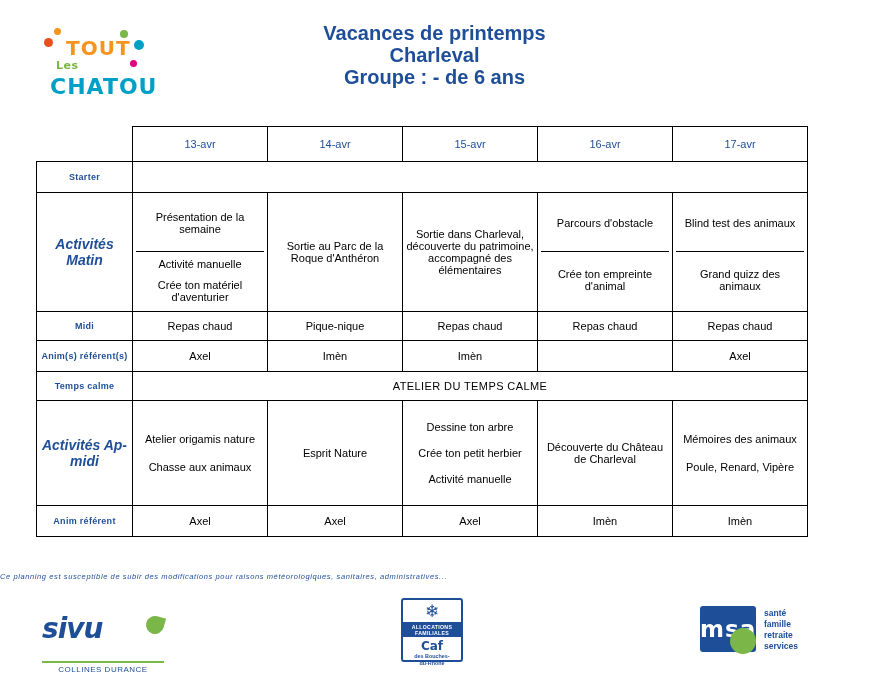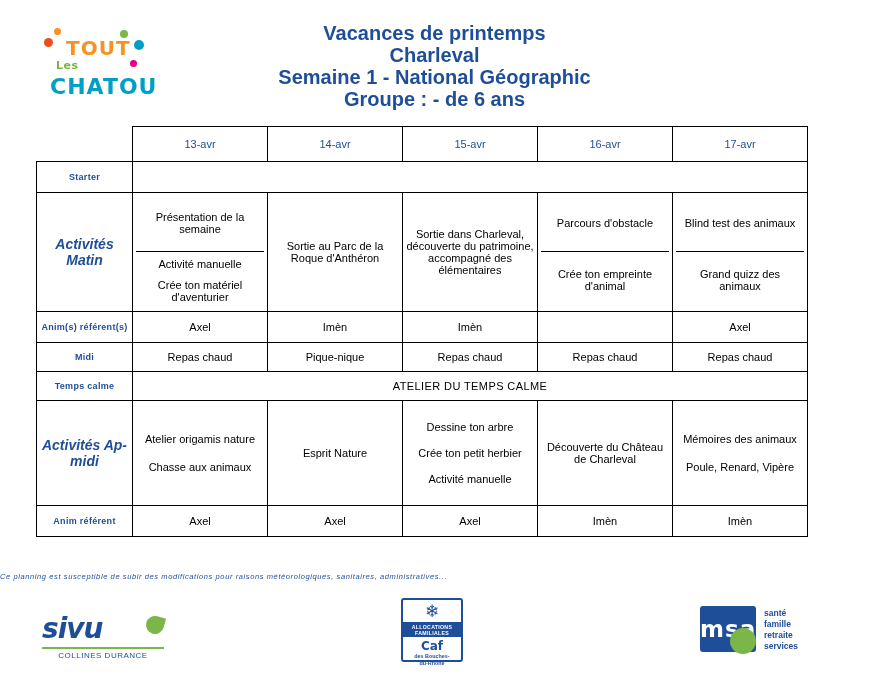--- a/index.html
+++ b/index.html
@@ -165,21 +165,21 @@
   .sivu { position: absolute; left: 42px; top: 16px; width: 150px; height: 60px; }
   .sivu-text {
     font-family: "DejaVu Sans", sans-serif;
     font-size: 28px;
     font-weight: bold;
     color: #1f4e99;
     font-style: italic;
     letter-spacing: -1px;
   }
   .sivu-sub {
-    margin-top: 2px;
+    margin-top: 16px;
     font-size: 8px;
     color: #1f4e99;
     letter-spacing: .5px;
     border-top: 2px solid #7ab648;
     padding-top: 2px;
     width: 122px;
     text-align: center;
   }
   .sivu-leaf {
     position: absolute;
@@ -270,21 +270,20 @@
     <span class="logo-dot d4"></span>
     <span class="logo-dot d5"></span>
     <span class="logo-top">Les</span>
     <span class="logo-tout">TOUT</span>
     <span class="logo-chatou">CHATOU</span>
   </div>
 
   <div class="title-block">
     <div>Vacances de printemps</div>
     <div>Charleval</div>
-    <div>Semaine 1 - National Géographic</div>
     <div>Groupe : - de 6 ans</div>
   </div>
 </div>
 
 <table class="planning">
   <colgroup>
     <col class="col-label">
     <col class="col-day">
       <col class="col-day">
       <col class="col-day">
@@ -329,35 +328,35 @@
       <div class="split-bottom">Crée ton empreinte d'animal</div>
     </td>
 
     <td class="split morning">
       <div class="split-top">Blind test des animaux</div>
       <div class="split-bottom">Grand quizz des animaux</div>
     </td>
   </tr>
 
   <tr>
+    <td class="rowlabel small">Midi</td>
+    <td class="midi">Repas chaud</td>
+    <td class="midi">Pique-nique</td>
+    <td class="midi">Repas chaud</td>
+    <td class="midi">Repas chaud</td>
+    <td class="midi">Repas chaud</td>
+  </tr>
+
+  <tr>
     <td class="rowlabel small">Anim(s) référent(s)</td>
     <td class="anim">Axel</td>
     <td class="anim">Imèn</td>
     <td class="anim">Imèn</td>
     <td class="anim"></td>
     <td class="anim">Axel</td>
-  </tr>
-
-  <tr>
-    <td class="rowlabel small">Midi</td>
-    <td class="midi">Repas chaud</td>
-    <td class="midi">Pique-nique</td>
-    <td class="midi">Repas chaud</td>
-    <td class="midi">Repas chaud</td>
-    <td class="midi">Repas chaud</td>
   </tr>
 
   <tr>
     <td class="rowlabel small">Temps calme</td>
     <td class="calme" colspan="5">ATELIER DU TEMPS CALME</td>
   </tr>
 
   <tr>
     <td class="rowlabel big">Activités Ap-midi</td>
 

